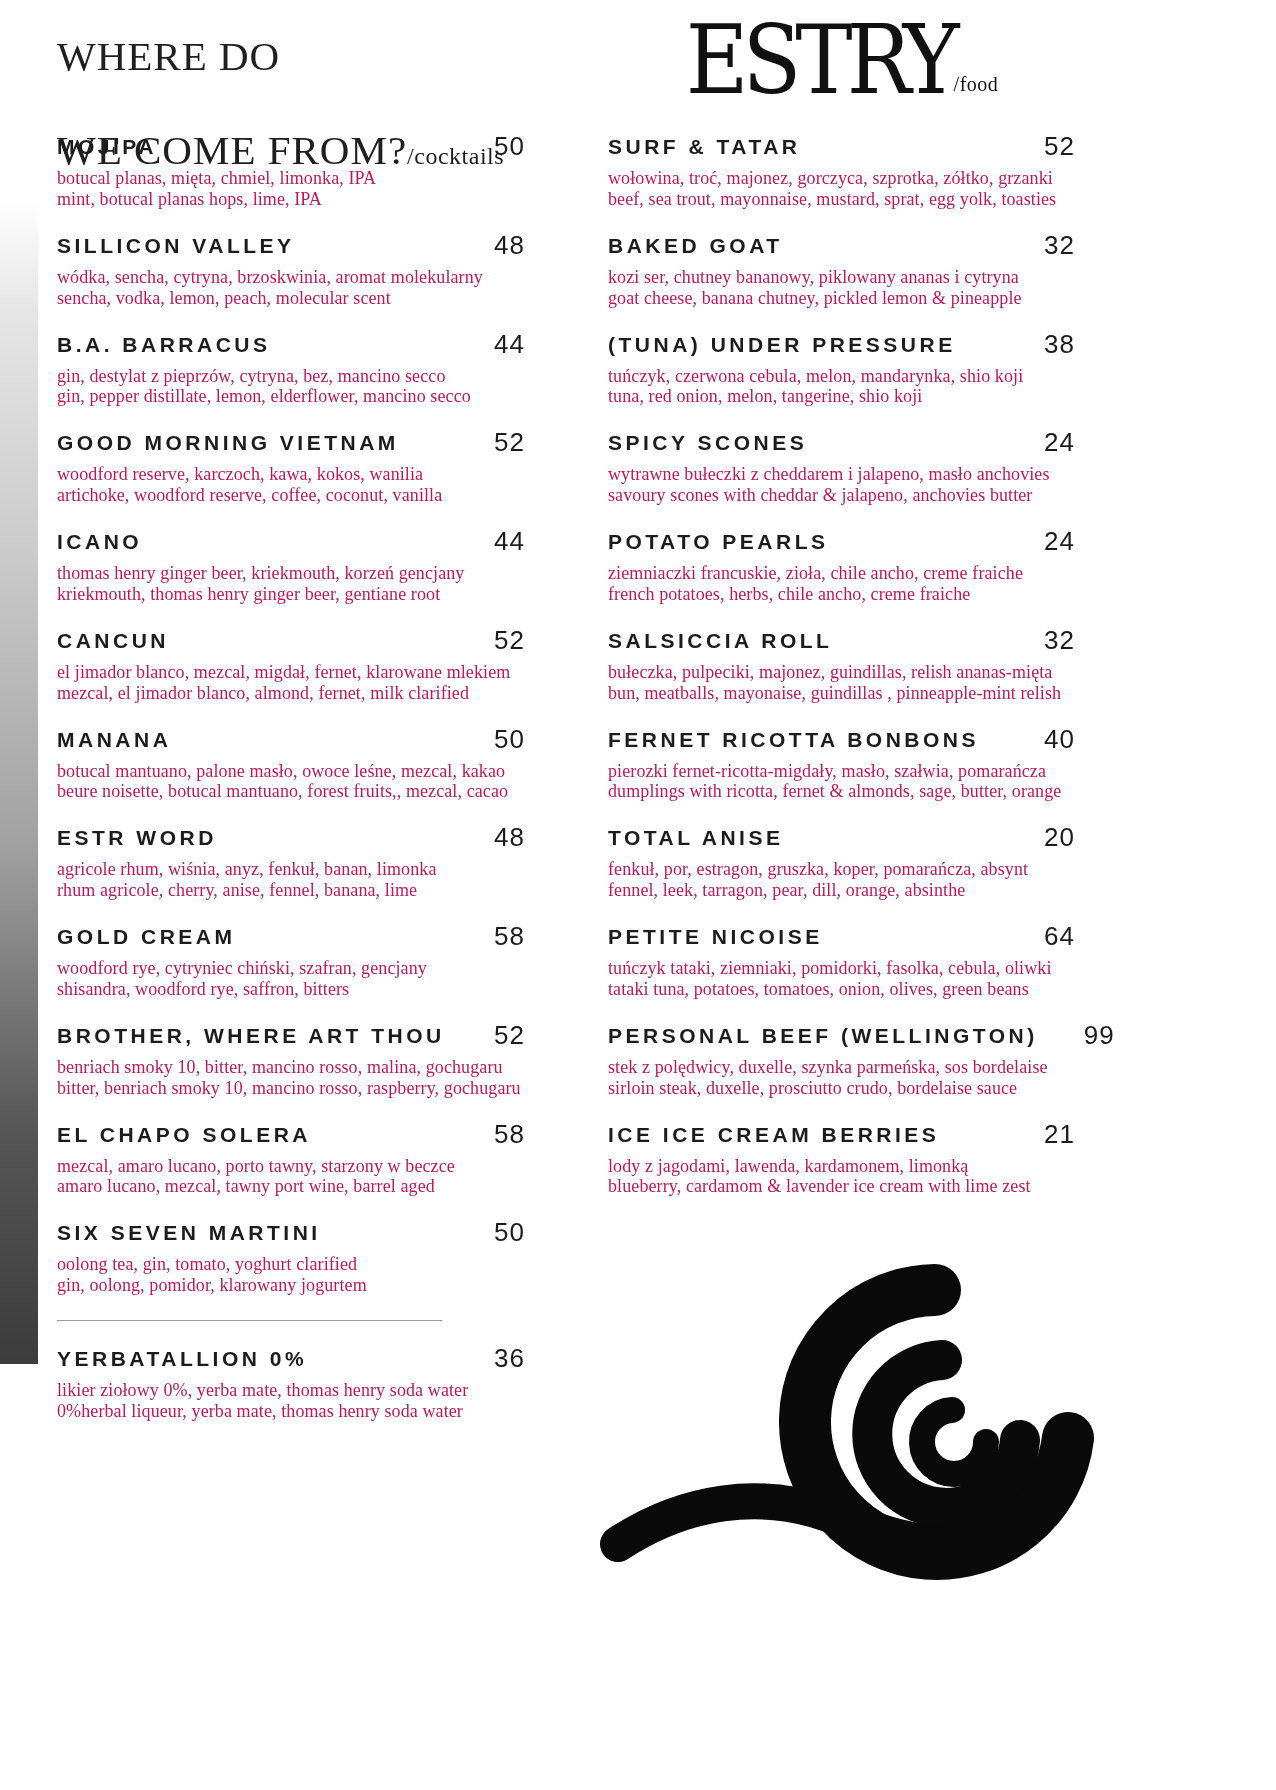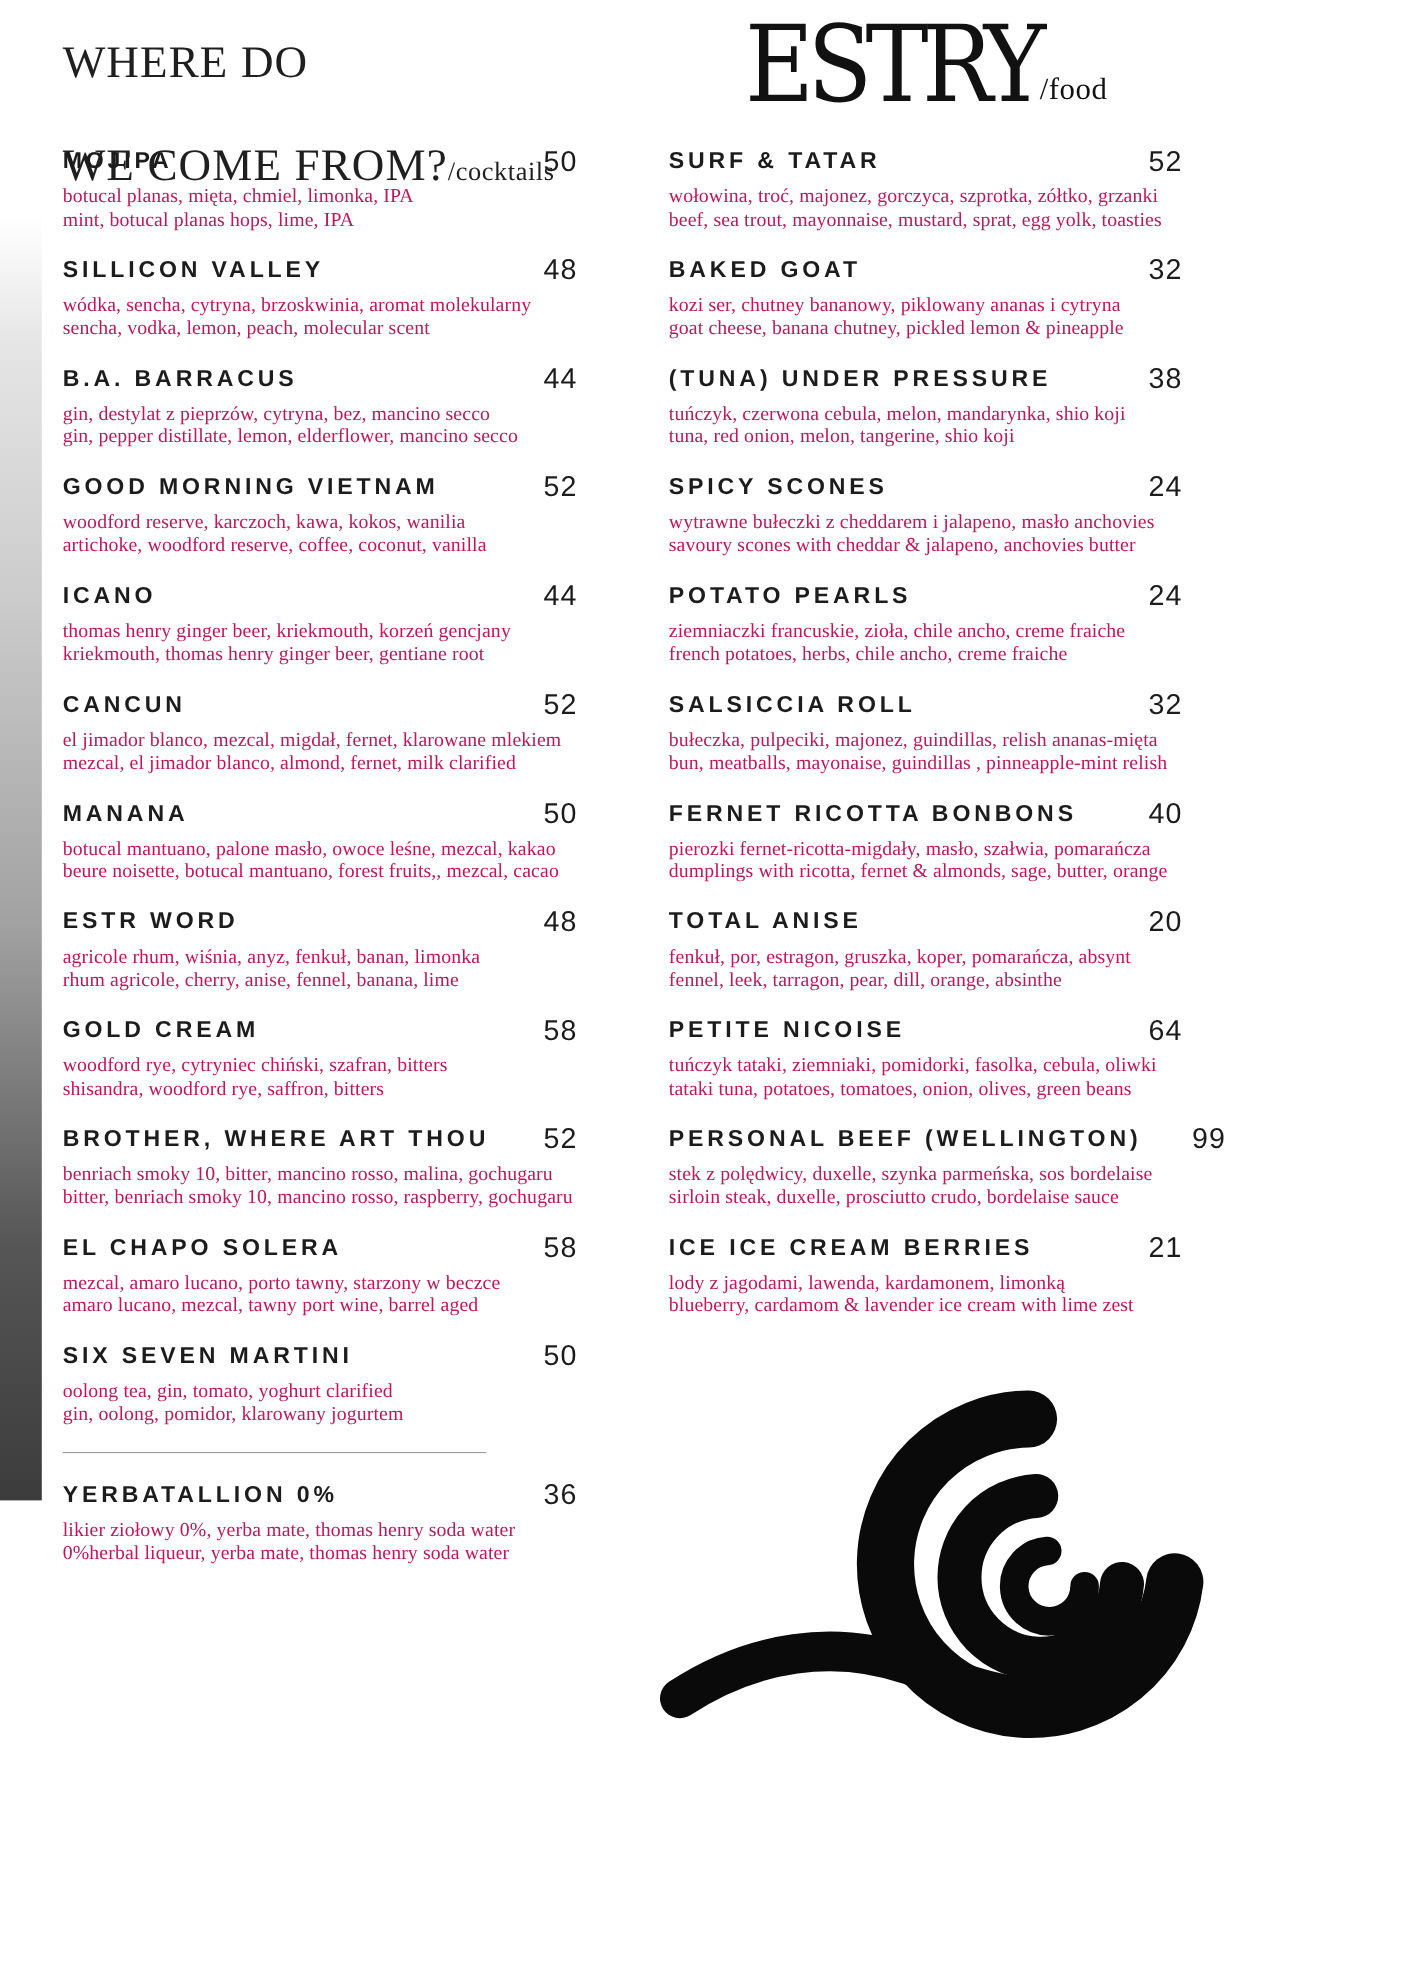--- a/index.html
+++ b/index.html
@@ -26,21 +26,21 @@
   .header-left .hl2{font-size:41px;line-height:1.12;letter-spacing:1px;white-space:nowrap;margin-top:48px;}
   .header-left .suffix{font-size:24px;letter-spacing:0.5px;}
   .header-right{
     position:absolute;left:608px;top:18px;width:468px;text-align:center;
     font-family:"DejaVu Serif",serif;color:#111;
   }
   .logo-word{
     display:inline-block;font-size:86px;letter-spacing:-6px;
     transform:scaleY(1.12);transform-origin:center 70%;line-height:1.0;
   }
-  .logo-suffix{font-family:"Liberation Serif",serif;font-size:28px;letter-spacing:0.5px;}
+  .logo-suffix{font-family:"Liberation Serif",serif;font-size:20px;letter-spacing:0.5px;}
 
   .col{position:absolute;top:135px;}
   .col-left{left:57px;width:468px;}
   .col-right{left:608px;width:467px;}
 
   .menu-item{margin-bottom:24px;}
   .item-head{
     display:flex;justify-content:space-between;align-items:flex-start;
     margin-bottom:6px;
     gap:38px;
@@ -150,21 +150,21 @@
         </div>
         <div class="item-desc">agricole rhum, wiśnia, anyz, fenkuł, banan, limonka</div>
         <div class="item-desc">rhum agricole, cherry, anise, fennel, banana, lime</div>
       </div>
 
       <div class="menu-item">
         <div class="item-head">
           <span class="item-name">GOLD CREAM</span>
           <span class="item-price">58</span>
         </div>
-        <div class="item-desc">woodford rye, cytryniec chiński, szafran, bitters</div>
+        <div class="item-desc">woodford rye, cytryniec chiński, szafran, gencjany</div>
         <div class="item-desc">shisandra, woodford rye, saffron, bitters</div>
       </div>
 
       <div class="menu-item">
         <div class="item-head">
           <span class="item-name">BROTHER, WHERE ART THOU</span>
           <span class="item-price">52</span>
         </div>
         <div class="item-desc">benriach smoky 10, bitter, mancino rosso, malina, gochugaru</div>
         <div class="item-desc">bitter, benriach smoky 10, mancino rosso, raspberry, gochugaru</div>

